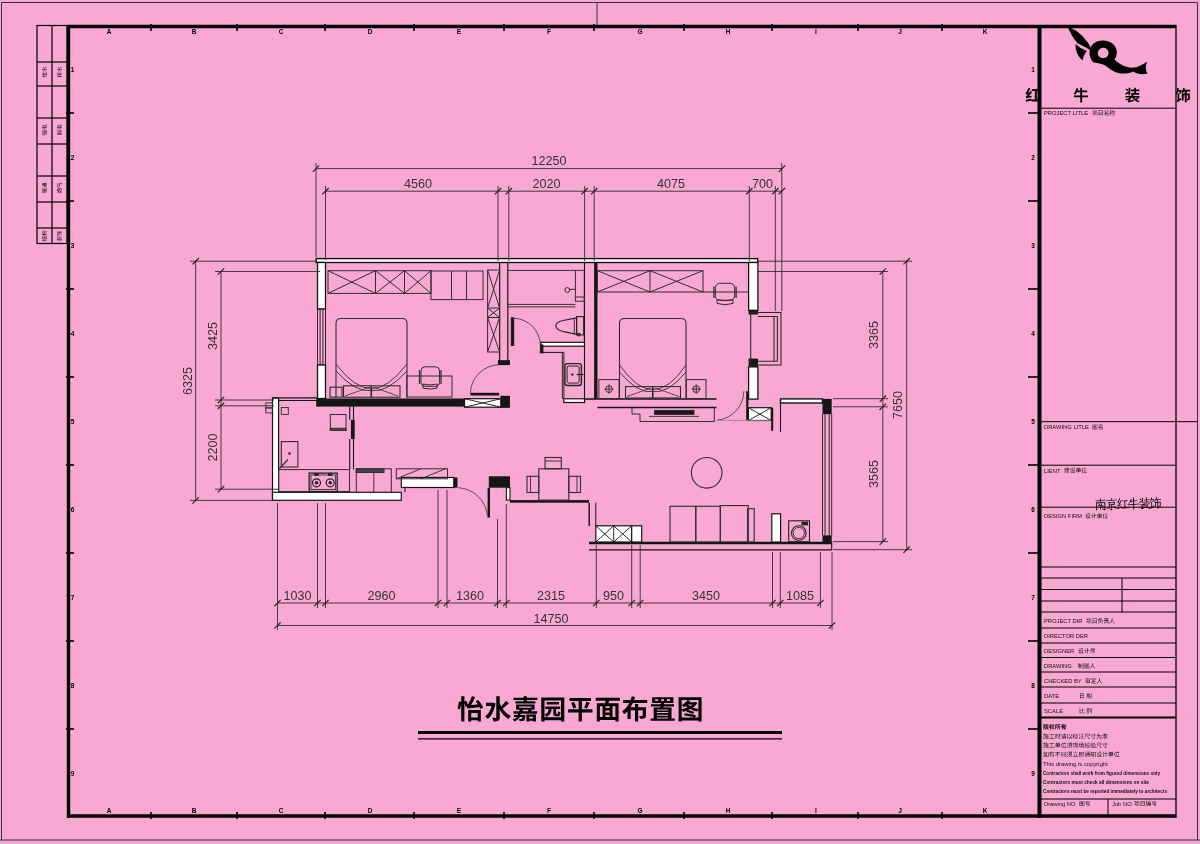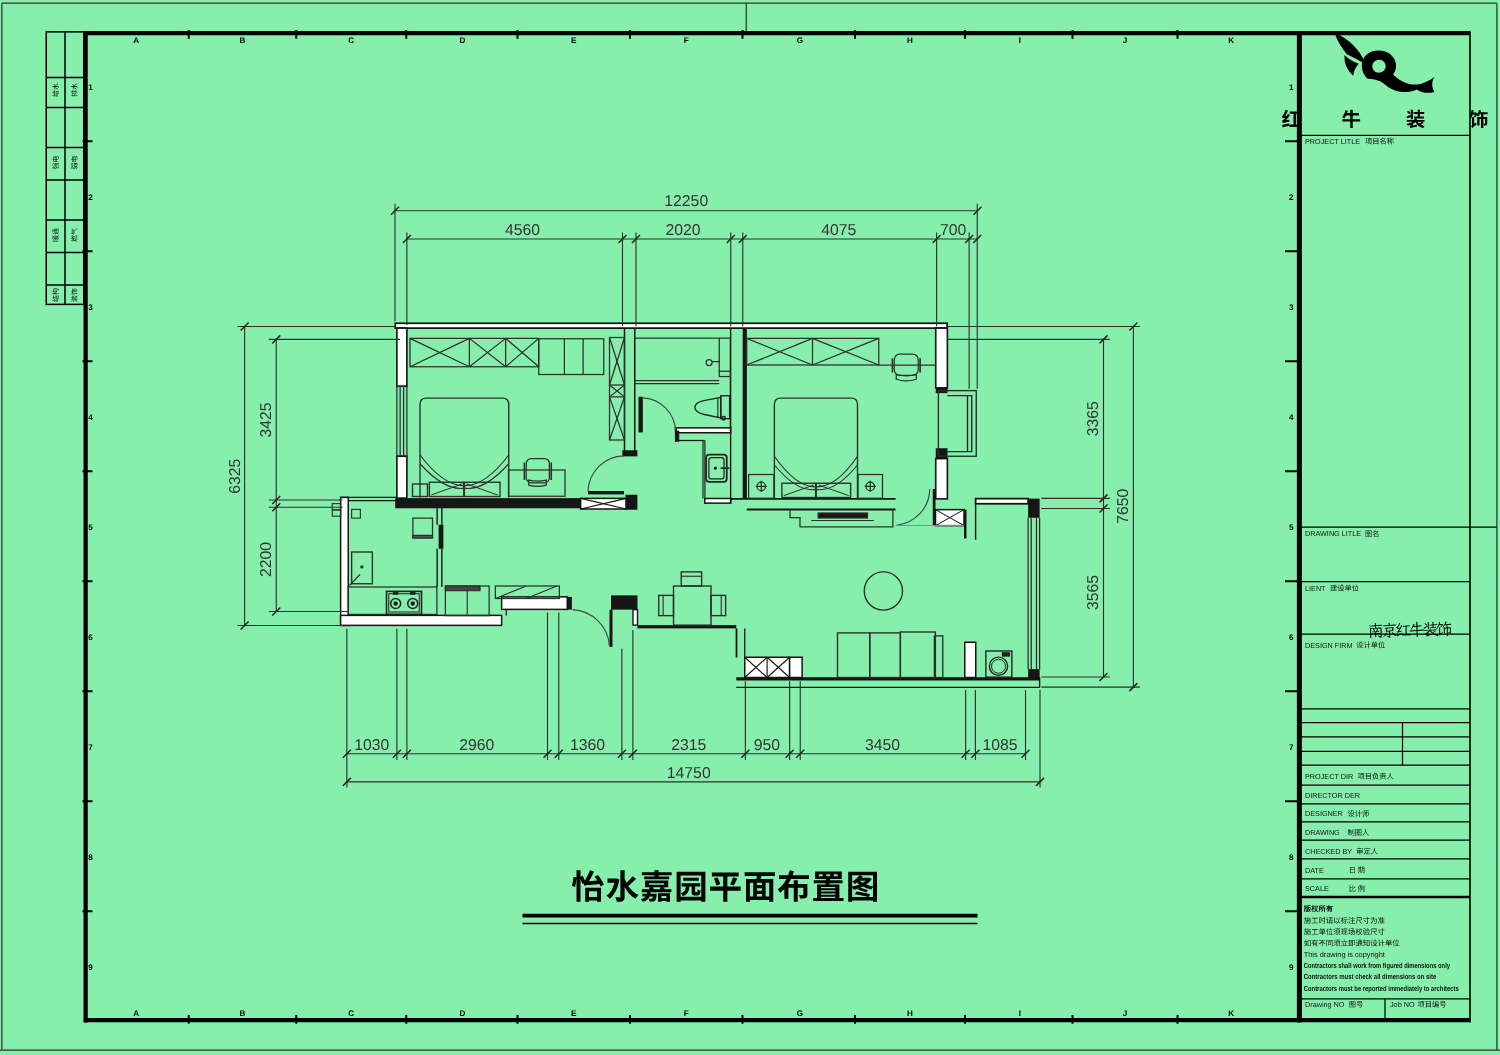--- a/index.html
+++ b/index.html
@@ -1,16 +1,16 @@
 <!DOCTYPE html>
 <html><head>
 <meta charset="utf-8">
 <style>
   html,body{margin:0;padding:0;background:#fff;}
-  #sheet{position:relative;width:1200px;height:844px;background:#86efac;font-family:"Liberation Sans",sans-serif;}
+  #sheet{position:relative;width:1200px;height:844px;background:#f9a8d4;font-family:"Liberation Sans",sans-serif;}
   svg text{font-family:"Liberation Sans",sans-serif;}
 </style>
 </head>
 <body>
 <div id="sheet">
 <svg width="1200" height="844" viewBox="0 0 1200 844">
 
 <g stroke="#333" stroke-width="1" fill="none">
   <line x1="1.5" y1="2.5" x2="1197.5" y2="2.5"></line>
   <line x1="1.5" y1="2.5" x2="1.5" y2="840"></line>

